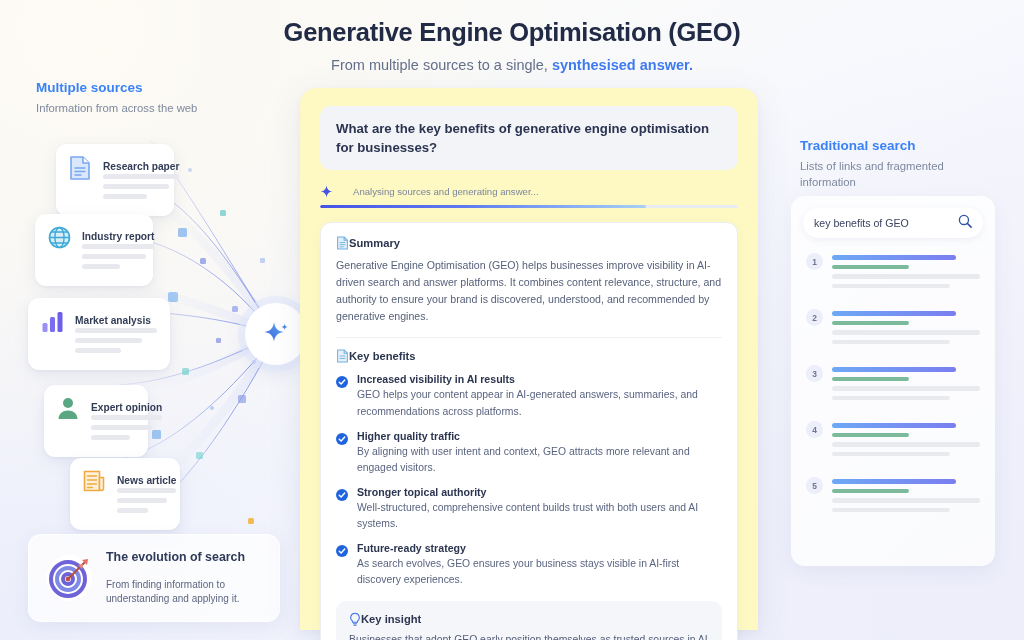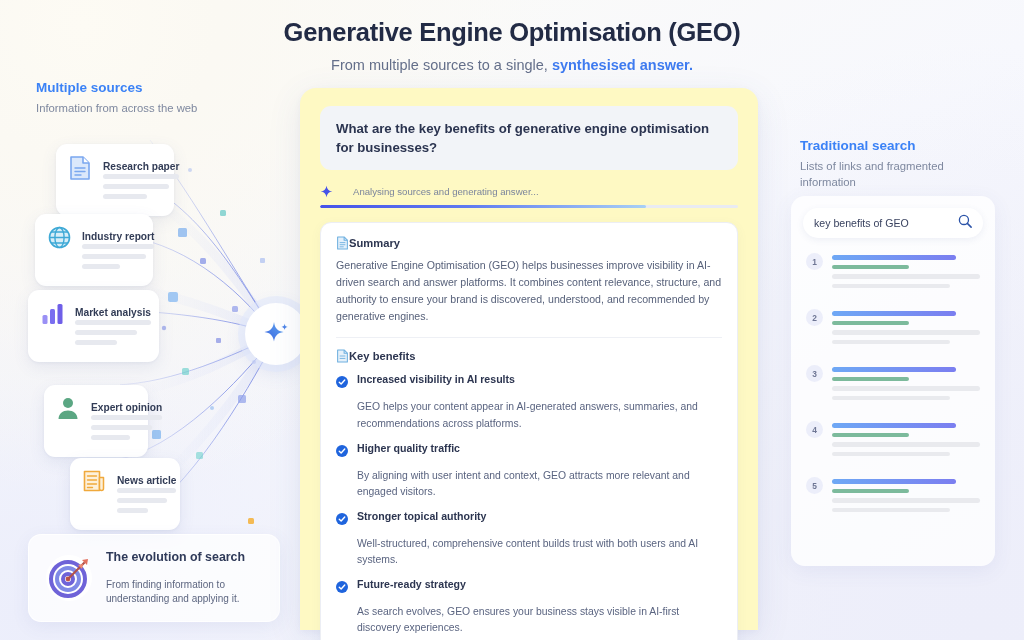--- a/index.html
+++ b/index.html
@@ -74,21 +74,21 @@
   }
   .blk-h { display:flex; align-items:center; }
   .blk-h .t { font-size:11.2px; font-weight:700; color:#2c3550; }
   .para { font-size:10.6px; color:#57617a; line-height:1.62; margin-top:7px; }
   .divider { height:1px; background:#eef0f5; margin:12px 0 11px; }
 
   .benefit { display:flex; gap:9px; margin-top:10px; }
   .benefit:first-of-type { margin-top:9px; }
   .benefit .chk { flex:none; margin-top:1px; }
   .benefit .bt { font-size:10.6px; font-weight:700; color:#2c3550; }
-  .benefit .bd { font-size:10.4px; color:#5a6480; line-height:1.55; margin-top:14px; }
+  .benefit .bd { font-size:10.4px; color:#5a6480; line-height:1.55; margin-top:2px; }
 
   .insight { margin-top:13px; background:#f5f6fa; border-radius:10px; padding:11px 13px 12px; }
   .insight .p { font-size:10.4px; color:#545e79; line-height:1.55; margin-top:6px; }
 
   
   .right-head { position:absolute; left:800px; top:138px; width:180px; }
   .trad {
     position:absolute; left:791px; top:196px; width:204px; height:370px;
     background:rgba(255,255,255,.78); border-radius:14px;
     box-shadow:0 5px 20px rgba(80,95,160,.08); padding:12px;
@@ -235,21 +235,21 @@
     <span class="body">
       <span class="lbl">Industry report</span>
       <span class="bars">
         <span class="bar" style="width:100%;display:block;"></span>
         <span class="bar" style="width:88%;display:block;"></span>
         <span class="bar" style="width:52%;display:block;"></span>
       </span>
     </span>
   </div>
 
-  <div class="src-card" style="left:28px; top:290px; width:131px;justify-content:space-between;">
+  <div class="src-card" style="left:28px; top:298px; width:142px;justify-content:space-between;">
     <span class="ico">
       <svg width="25" height="25" viewBox="0 0 25 25">
         <rect x="2.5" y="14" width="5" height="9" rx="1.5" fill="#9a90f5"></rect>
         <rect x="10" y="8" width="5" height="15" rx="1.5" fill="#7a6ef0"></rect>
         <rect x="17.5" y="3" width="5" height="20" rx="1.5" fill="#6f5fe8"></rect>
       </svg>
     </span>
     <span class="body">
       <span class="lbl">Market analysis</span>
       <span class="bars">

